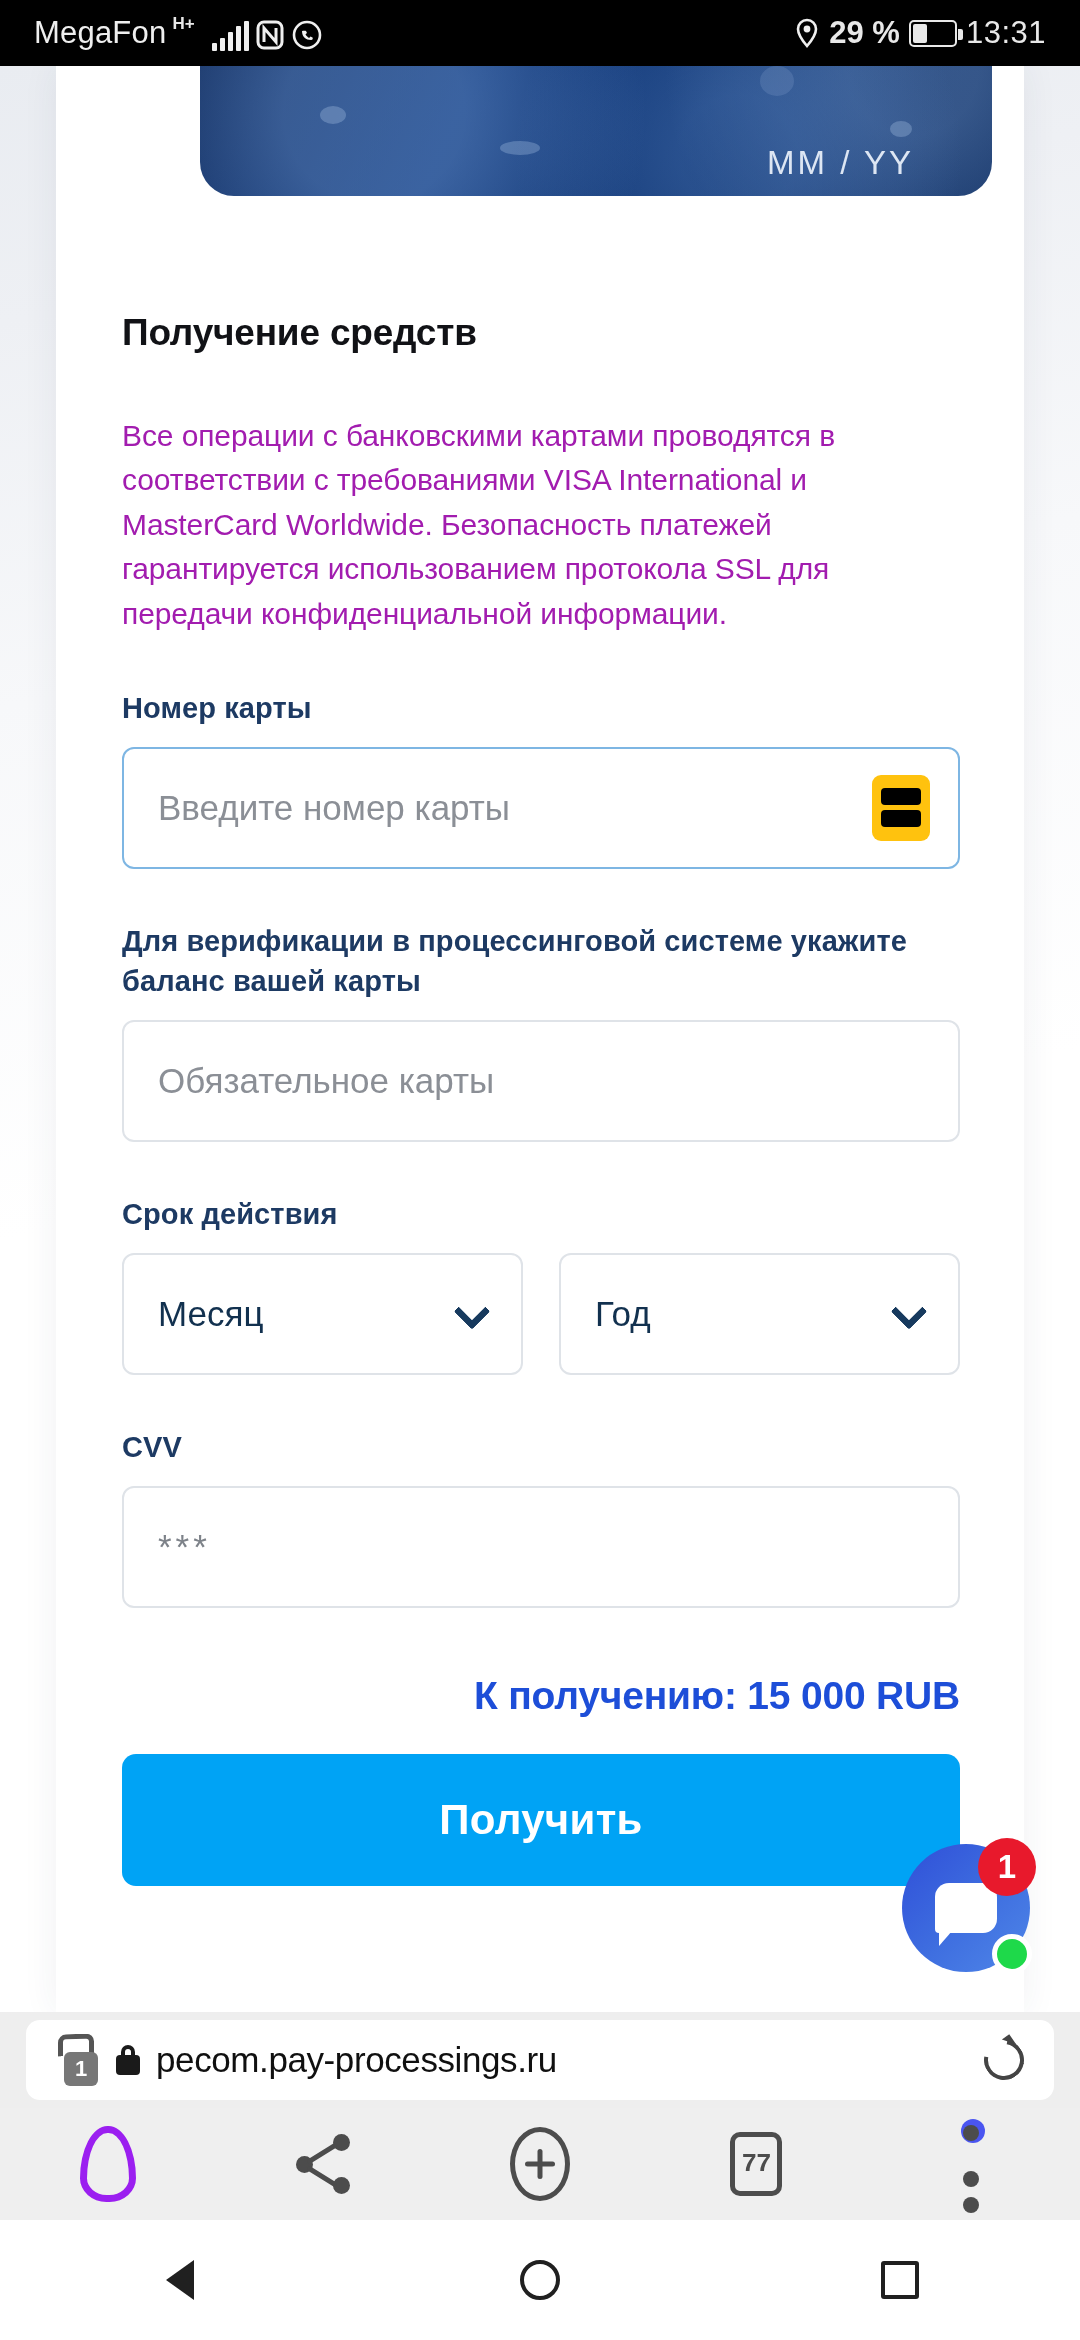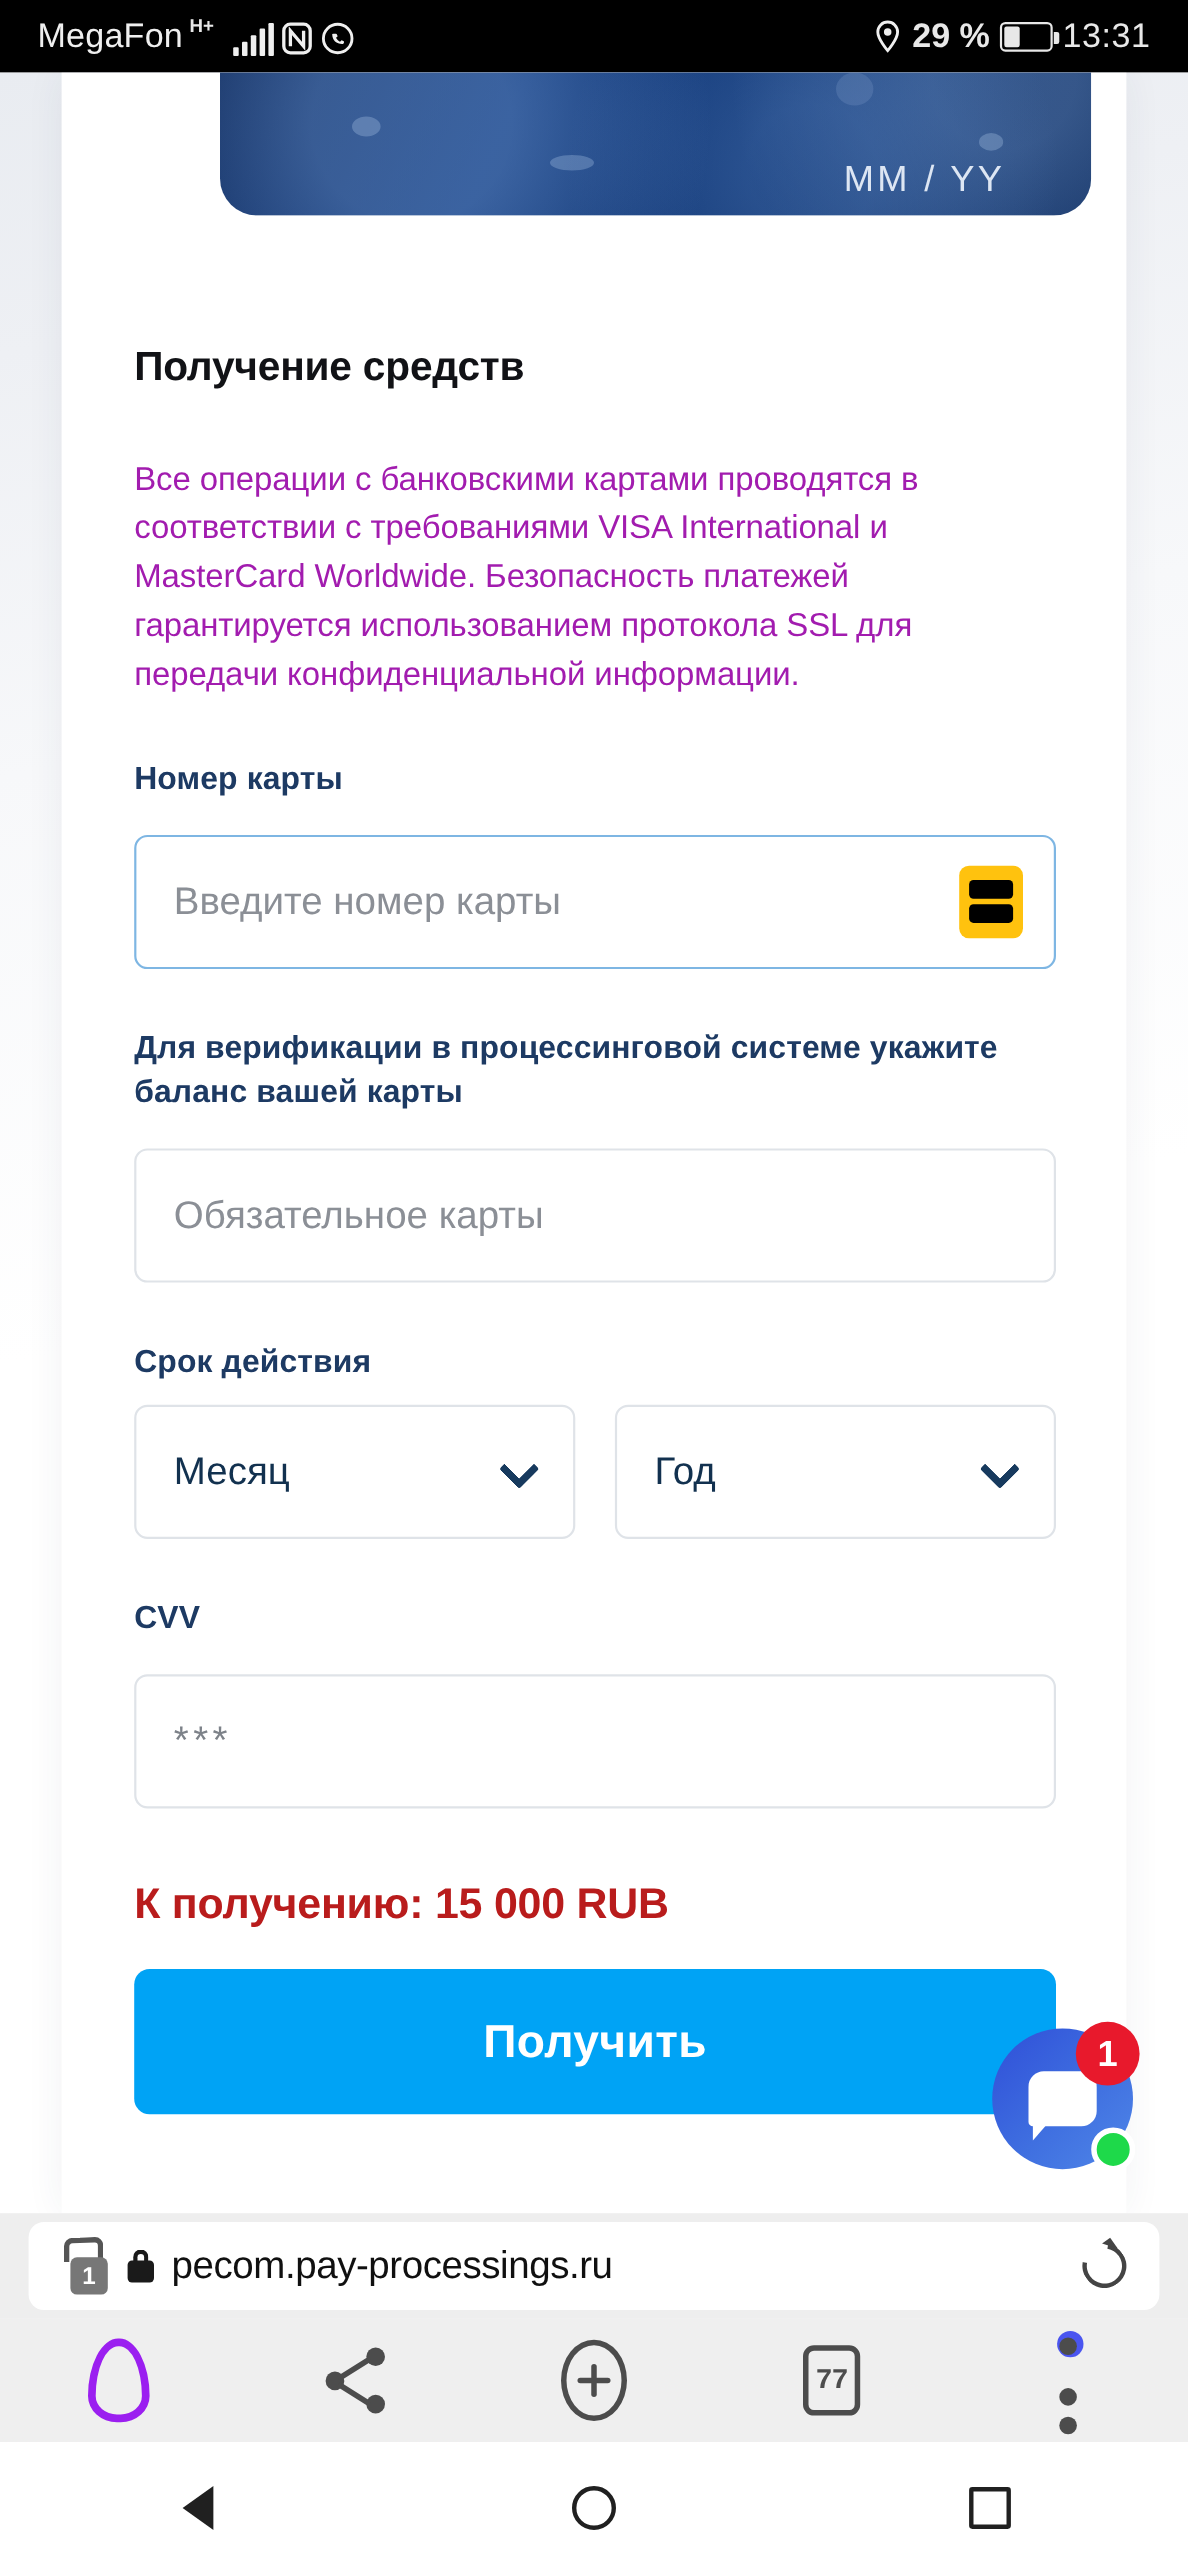--- a/index.html
+++ b/index.html
@@ -73,21 +73,21 @@
     font-size:30px; line-height:1.48; color:#a21caf; letter-spacing:-.1px;
   }
 
   .field-label{
     font-size:29px; font-weight:700; color:#1d3a63; letter-spacing:.1px;
     line-height:1.38;
   }
   .label-gap{ margin-top:52px; }
 
   .input-box{
-    position:relative; margin-top:31px;
+    position:relative; margin-top:19px;
     height:122px; border:2px solid #dfe3e8; border-radius:12px;
     display:flex; align-items:center; padding:4px 34px;
     background:#fff;
   }
   .input-box.focused{ border:2px solid #7eb6e3; }
   .input-box .ph{ font-size:35px; color:#8b8f96; }
   .input-box .ph.stars{ font-size:35px; color:#7d8289; letter-spacing:4px; }
 
   .card-brand{
     position:absolute; right:28px; top:50%; transform:translateY(-50%);
@@ -104,22 +104,22 @@
     background:#fff;
   }
   .sel .val{ font-size:35px; color:#12314f; }
   .chev{
     position:absolute; right:36px; top:50%; width:26px; height:26px;
     transform:translateY(-60%) rotate(45deg);
     border-right:7px solid #173a5e; border-bottom:7px solid #173a5e; border-radius:3px;
   }
 
   .total{
-    margin-top:66px; text-align:left;
-    font-size:39px; font-weight:700; color:#b91c1c; letter-spacing:-.2px;
+    margin-top:66px; text-align:right;
+    font-size:39px; font-weight:700; color:#1d4ed8; letter-spacing:-.2px;
   }
 
   .submit{
     margin-top:36px; height:132px; width:100%;
     background:#00a3f5; border:none; border-radius:14px;
     color:#fff; font-size:42px; font-weight:700; letter-spacing:.3px;
     display:flex; align-items:center; justify-content:center;
   }
 
   

